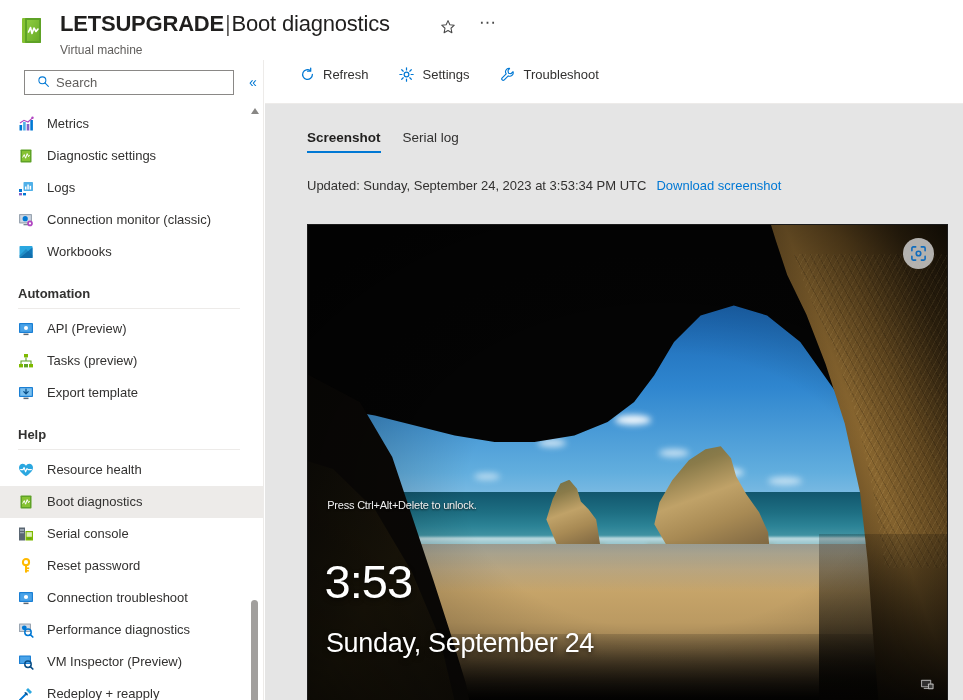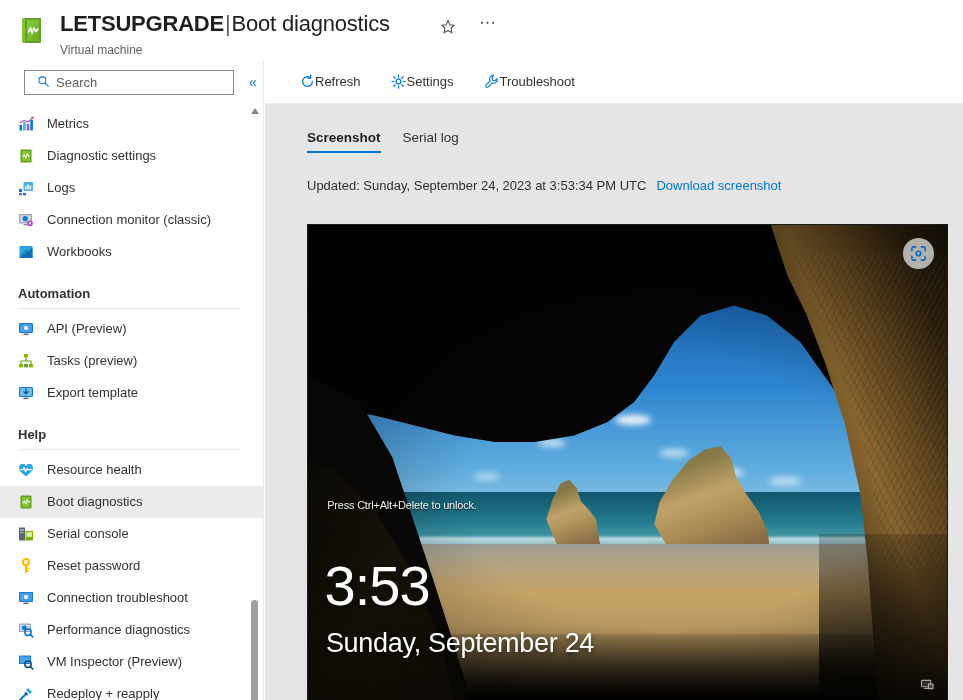--- a/index.html
+++ b/index.html
@@ -205,21 +205,21 @@
     width: 698px; height: 44px;
     background: #fff;
     border-bottom: 1px solid #edebe9;
     display: flex;
     align-items: center;
     padding-left: 30px;
     gap: 22px;
   }
   .cmd {
     display: flex;
-    align-items: center;
+    gap: 8px;
     font-size: 13px;
     color: #323130;
     cursor: pointer;
     height: 30px;
     padding: 0 4px;
     white-space: nowrap;
   }
   .cmd-ico {
     width: 16px; height: 16px;
     display: flex; align-items: center; justify-content: center;
@@ -456,21 +456,21 @@
     color: #f0f0f0;
     letter-spacing: -0.2px;
     text-shadow: 0 1px 2px rgba(0,0,0,0.8);
     white-space: nowrap;
   }
   .lock-time {
     position: absolute;
     left: 2.6%;
     top: 70%;
     font-family: "Liberation Sans", sans-serif;
-    font-size: 56px;
+    font-size: 47px;
     font-weight: 300;
     color: #ffffff;
     line-height: 1;
     letter-spacing: -1px;
     text-shadow: 0 2px 5px rgba(0,0,0,0.55);
   }
   .lock-date {
     position: absolute;
     left: 2.8%;
     top: 85%;

